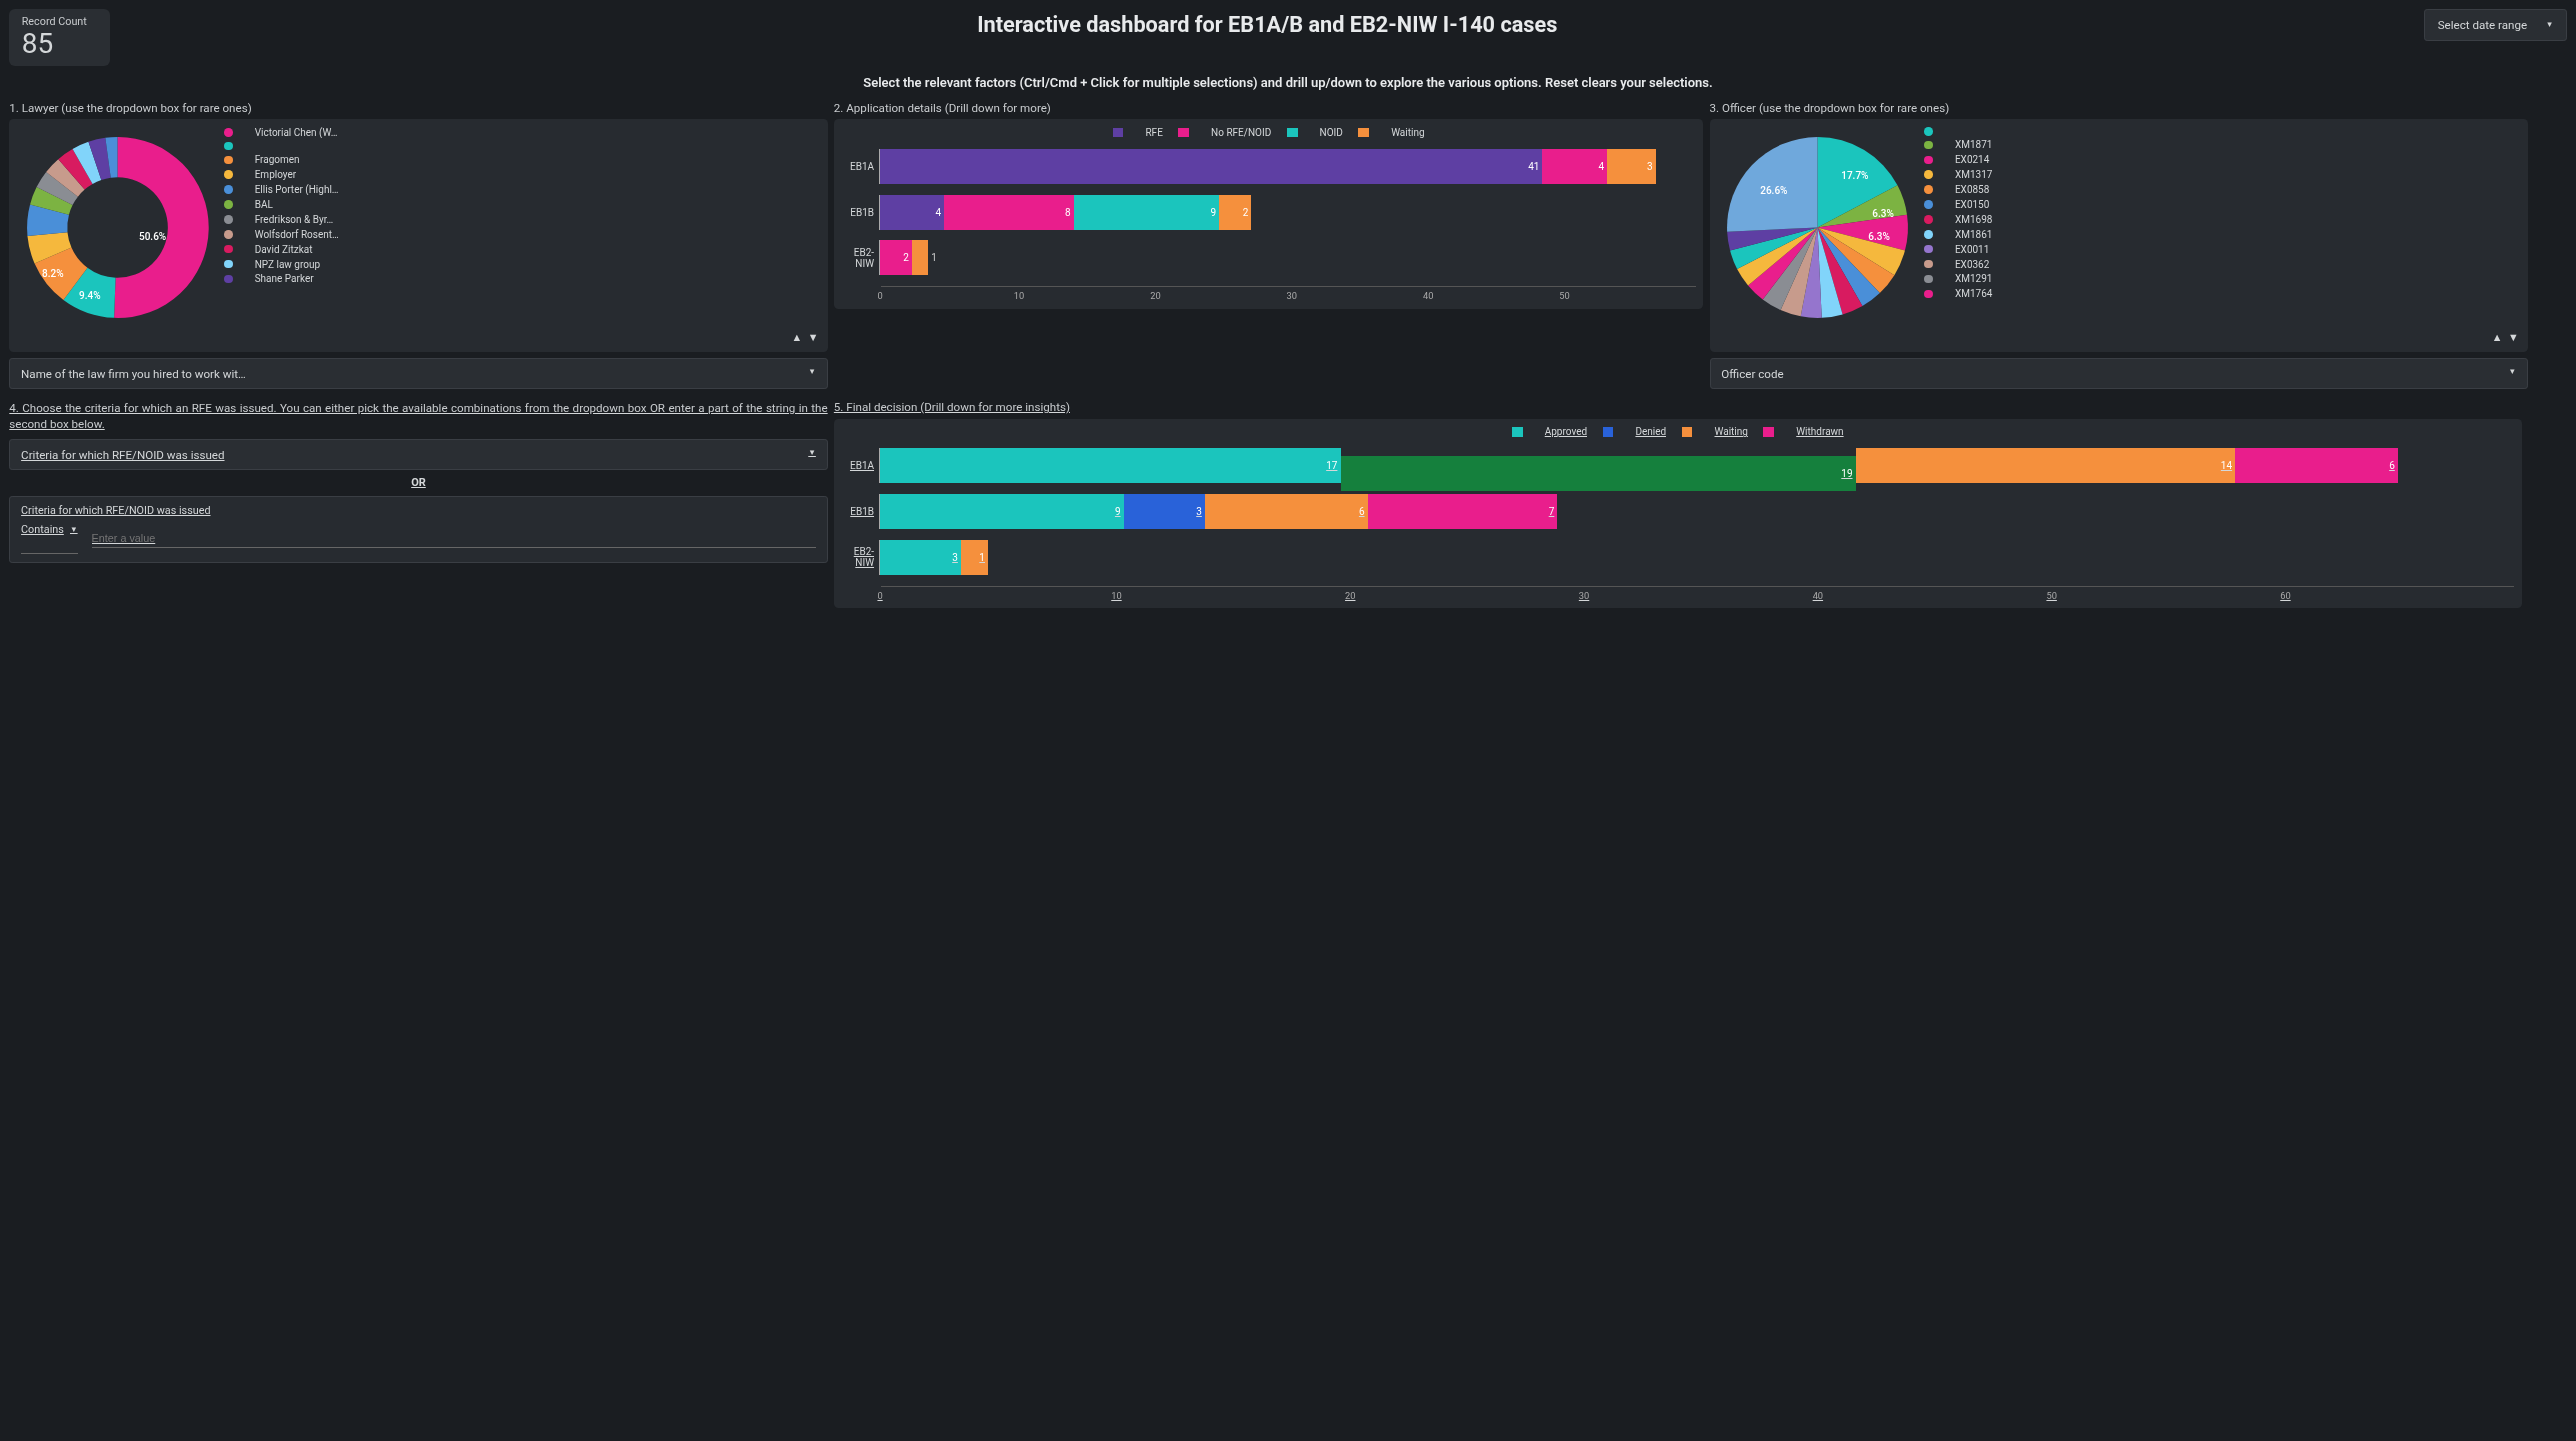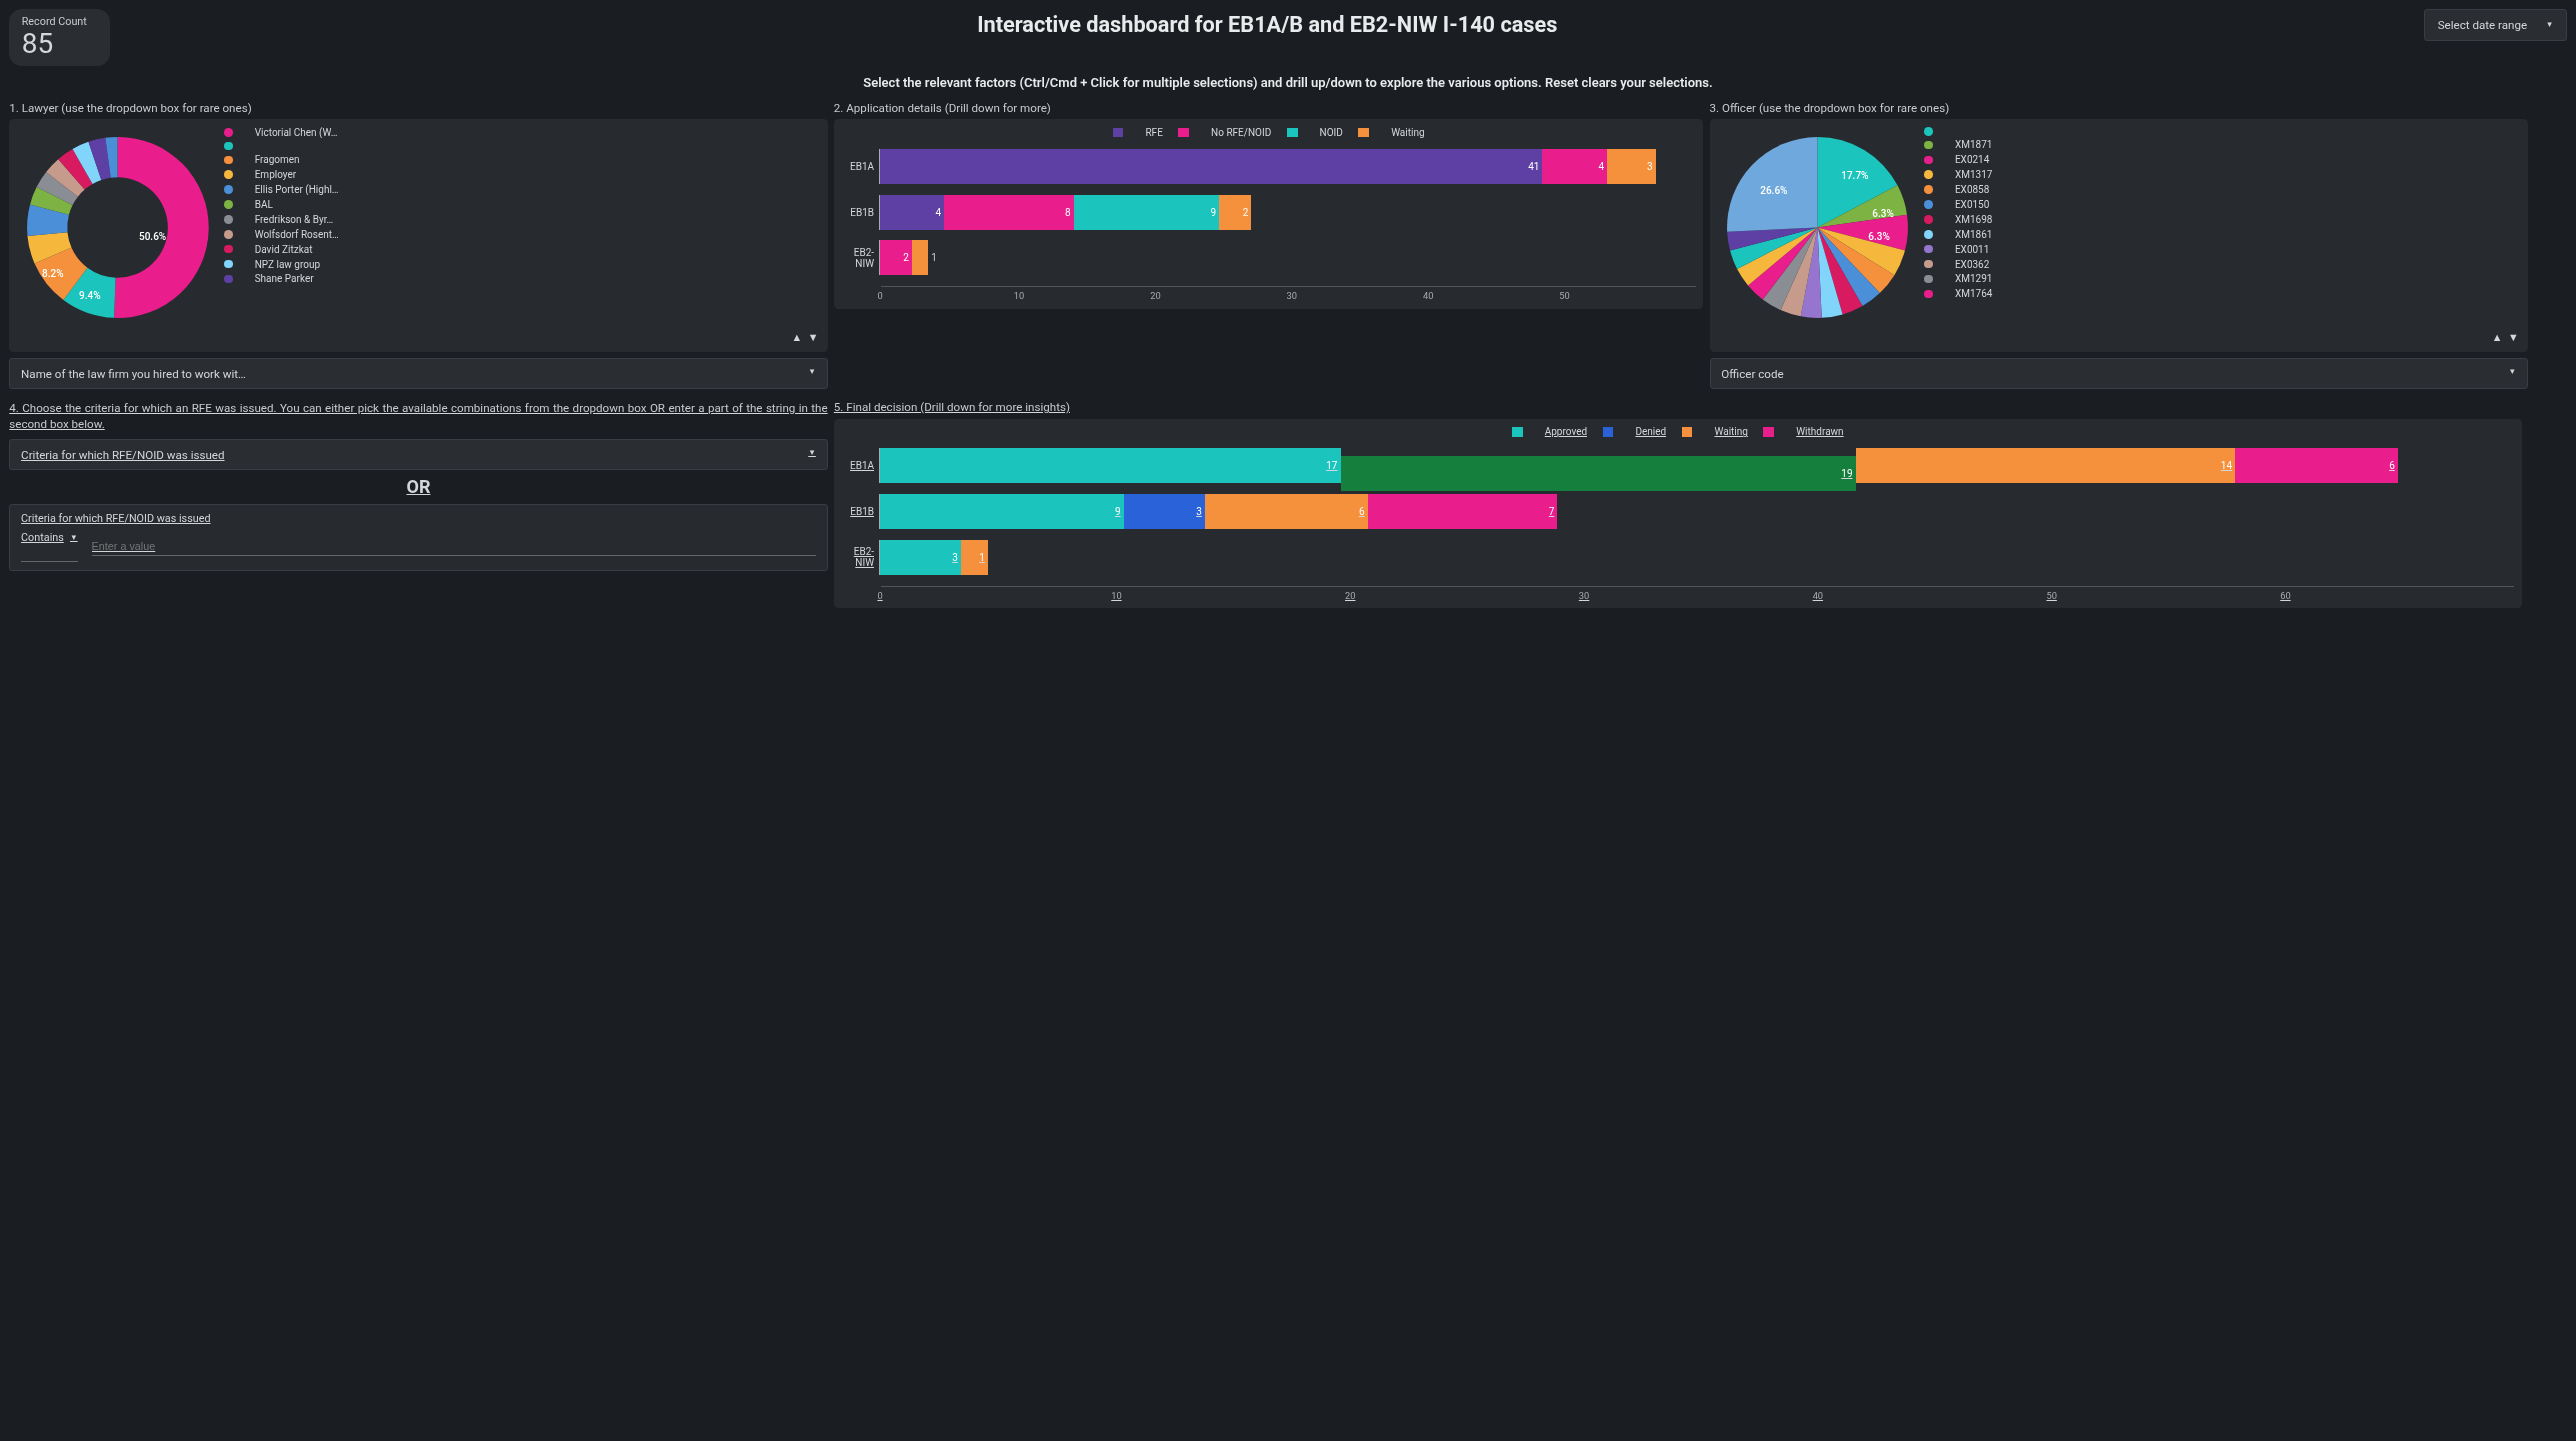--- a/index.html
+++ b/index.html
@@ -6,21 +6,21 @@
 body {
   background: #1a1d21;
   color: #d4d7d9;
   font-family: -apple-system, BlinkMacSystemFont, "Segoe UI", Roboto, sans-serif;
   font-size: 10.8px;
   padding: 9.3px;
 }
 .top-row { display: flex; align-items: flex-start; gap: 12.4px; margin-bottom: 9.3px; }
 .record-box {
   background: #2a2e33;
-  border-radius: 13px;
+  border-radius: 6px;
   padding: 6.2px 12.4px 7.7px;
   min-width: 101px;
 }
 .record-label { font-size: 10.8px; color: #c8cbce; }
 .record-value { font-size: 28px; font-weight: 400; line-height: 1; margin-top: 1.5px; }
 .title-area { flex: 1; text-align: center; }
 .main-title { font-size: 21.7px; font-weight: 700; color: #e8eaec; margin-top: 3.1px; }
 .date-select {
   background: #2a2e33;
   border: 0.8px solid #3a3e44;
@@ -67,21 +67,21 @@
 .bar-track { flex: 1; display: flex; height: 35px; position: relative; border-left: 0.8px solid #aaa; }
 .bar-seg { height: 100%; display: flex; align-items: center; justify-content: flex-end; padding-right: 3.1px; color: #fff; font-size: 10px; }
 .bar-seg.outside { overflow: visible; position: relative; }
 .bar-seg.outside span { position: absolute; left: 100%; margin-left: 3.1px; color: #ccc; }
 .axis { display: flex; margin-left: 39px; font-size: 9.3px; color: #aaa; border-top: 0.8px solid #555; padding-top: 3.1px; }
 .axis span { flex: 1; text-align: left; }
 .axis span:first-child { margin-left: -3.1px; }
 .pie-wrap { width: 201px; height: 201px; flex-shrink: 0; position: relative; }
 .row2 { display: grid; grid-template-columns: 32% 66%; gap: 6.2px; margin-top: 10.8px; text-decoration: underline; }
 .criteria-text { font-size: 11.6px; color: #c8cbce; text-align: justify; line-height: 1.4; }
-.or-label { text-align: center; font-weight: 700; font-size: 18px; margin: 6.2px 0; }
+.or-label { text-align: center; font-weight: 700; font-size: 11px; margin: 6.2px 0; }
 .filter-box { background: #272b30; border: 0.8px solid #3a3e44; border-radius: 3.1px; padding: 7.7px 10.8px; }
 .filter-label { font-size: 10.8px; margin-bottom: 6.2px; }
 .filter-inputs { display: flex; gap: 14px; align-items: center; }
 .filter-select { display: flex; align-items: center; gap: 6.2px; font-size: 10.8px; border-bottom: 0.8px solid #666; padding-bottom: 17px; cursor: pointer; }
 .filter-input { background: transparent; border: none; border-bottom: 0.8px solid #666; color: #888; font-size: 10.8px; padding: 1.5px 0 3.1px; outline: none; flex: 1; }
 .slice-label { position: absolute; font-size: 10px; color: #fff; font-weight: 500; }
 </style>
 </head>
 <body>
 

